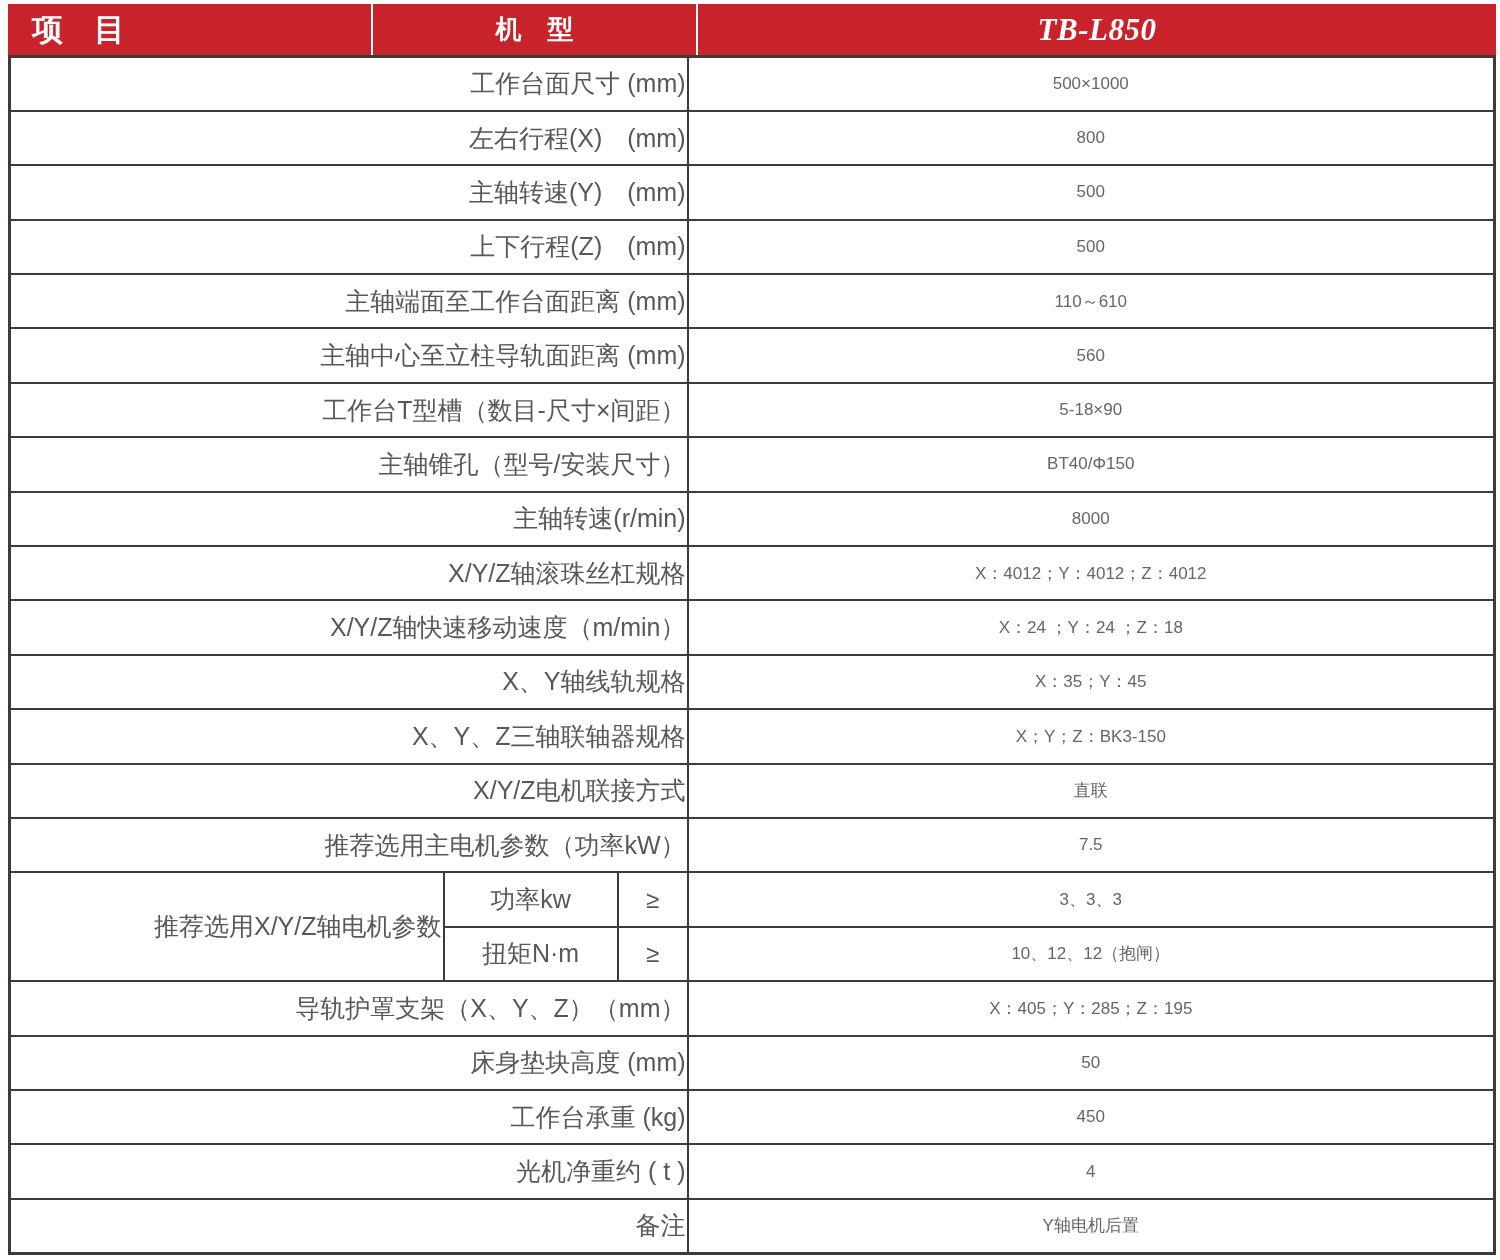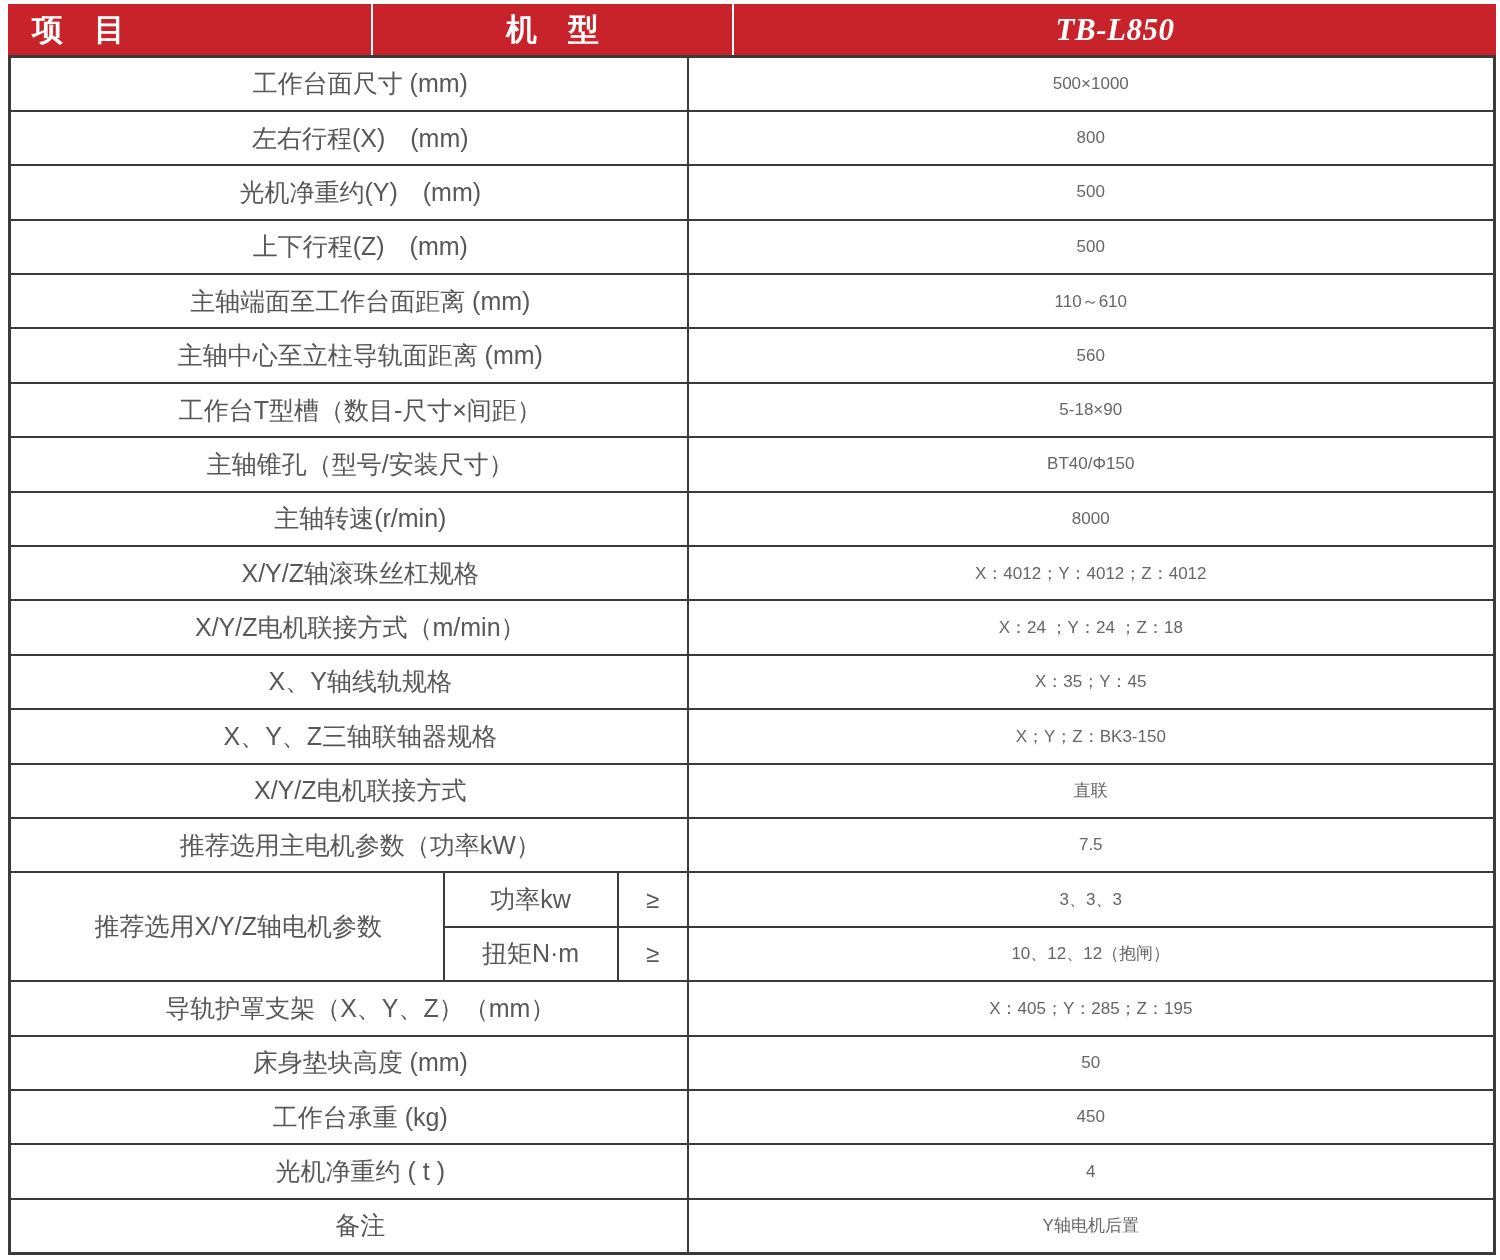--- a/index.html
+++ b/index.html
@@ -11,38 +11,38 @@
   .sheet{position:absolute;left:8px;top:4px;width:1488px;}
 
   
   .red-header{
     display:flex;height:51px;background:var(--header-bg,#c8232a);
     color:#ffffff;align-items:center;
   }
   .hseg{height:100%;display:flex;align-items:center;box-sizing:border-box;}
   .hseg.seg-item{width:365px;border-right:2px solid #ffffff;padding-left:24px;
     font-size:31px;font-weight:bold;}
-  .hseg.seg-model{width:361px;border-right:2px solid #ffffff;justify-content:center;
-    font-size:31px;font-weight:bold;}
+  .hseg.seg-model{width:325px;border-right:2px solid #ffffff;justify-content:center;
+    font-size:26px;font-weight:bold;}
   .hseg.seg-modelno{flex:1;justify-content:center;
     font-family:"Liberation Serif","DejaVu Serif",serif;
     font-size:31px;font-weight:bold;letter-spacing:0.5px;font-style:italic;}
 
   
   table.spec{
     border-collapse:collapse;table-layout:fixed;width:1488px;
     border:3px solid var(--border,#3e3a39);
   }
   table.spec td{
     border:2px solid var(--border,#3e3a39);
     box-sizing:border-box;overflow:hidden;white-space:nowrap;
   }
   table.spec tr{height:54.4px;}
   td.lbl{
-    padding-left:24px;text-align:center;
+    padding-left:24px;text-align:right;
     font-size:25px;color:var(--label-text,#595757);
   }
   td.val{
     text-align:center;font-size:17px;color:var(--value-text,#666666);
   }
   td.sub{
     text-align:center;font-size:25px;color:var(--label-text,#595757);border-radius:12px;
   }
   td.geq{
     text-align:center;font-size:24px;color:var(--label-text,#595757);
@@ -70,21 +70,21 @@
     <tbody>
         <tr>
       <td class="lbl" colspan="3">工作台面尺寸 (mm)</td>
       <td class="val">500×1000</td>
     </tr>
     <tr>
       <td class="lbl" colspan="3">左右行程(X)　(mm)</td>
       <td class="val">800</td>
     </tr>
     <tr>
-      <td class="lbl" colspan="3">光机净重约(Y)　(mm)</td>
+      <td class="lbl" colspan="3">主轴转速(Y)　(mm)</td>
       <td class="val">500</td>
     </tr>
     <tr>
       <td class="lbl" colspan="3">上下行程(Z)　(mm)</td>
       <td class="val">500</td>
     </tr>
     <tr>
       <td class="lbl" colspan="3">主轴端面至工作台面距离 (mm)</td>
       <td class="val">110～610</td>
     </tr>
@@ -102,21 +102,21 @@
     </tr>
     <tr>
       <td class="lbl" colspan="3">主轴转速(r/min)</td>
       <td class="val">8000</td>
     </tr>
     <tr>
       <td class="lbl" colspan="3">X/Y/Z轴滚珠丝杠规格</td>
       <td class="val">X：4012；Y：4012；Z：4012</td>
     </tr>
     <tr>
-      <td class="lbl" colspan="3">X/Y/Z电机联接方式（m/min）</td>
+      <td class="lbl" colspan="3">X/Y/Z轴快速移动速度（m/min）</td>
       <td class="val">X：24 ；Y：24 ；Z：18</td>
     </tr>
     <tr>
       <td class="lbl" colspan="3">X、Y轴线轨规格</td>
       <td class="val">X：35；Y：45</td>
     </tr>
     <tr>
       <td class="lbl" colspan="3">X、Y、Z三轴联轴器规格</td>
       <td class="val">X；Y；Z：BK3-150</td>
     </tr>

